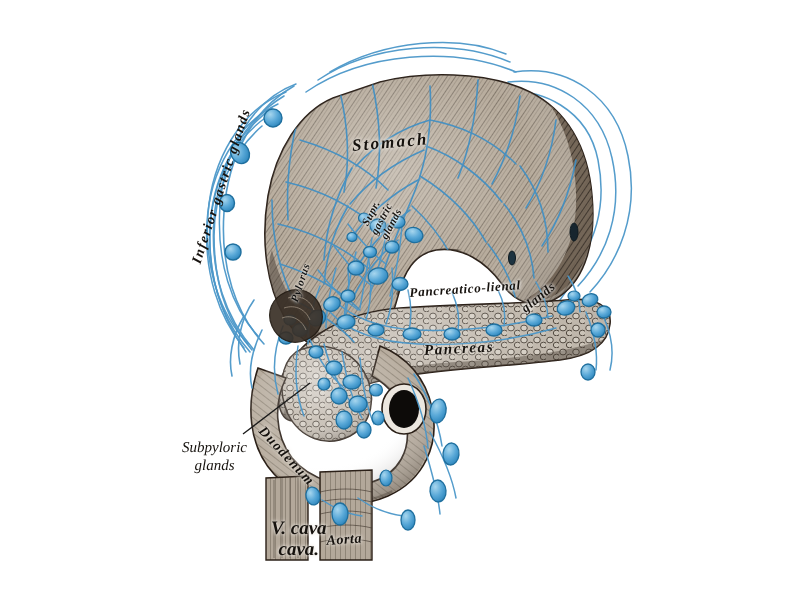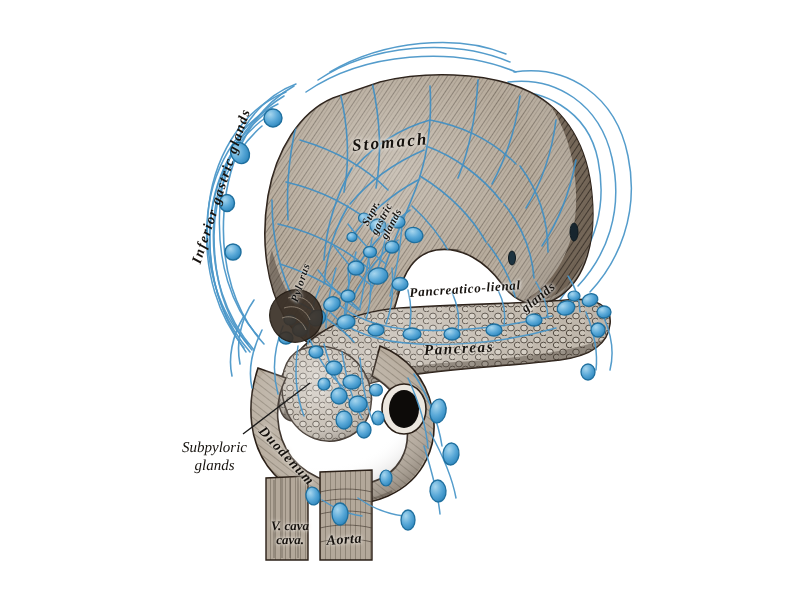--- a/index.html
+++ b/index.html
@@ -125,21 +125,21 @@
     top: 440px;
     font-size: 15px;
     line-height: 1.18;
     font-weight: 400;
     text-align: center;
   }
   .lbl-subpyloric span { display: block; }
   .lbl-vcava {
     left: 271px;
     top: 519px;
-    font-size: 13px;
+    font-size: 19px;
     line-height: 1.08;
     font-weight: 700;
     text-align: center;
     text-shadow: 0 0 3px #f0ece6, 0 0 5px #e8e2da;
   }
   .lbl-vcava span { display: block; }
   .lbl-aorta {
     left: 326px;
     top: 534px;
     font-size: 14px;

